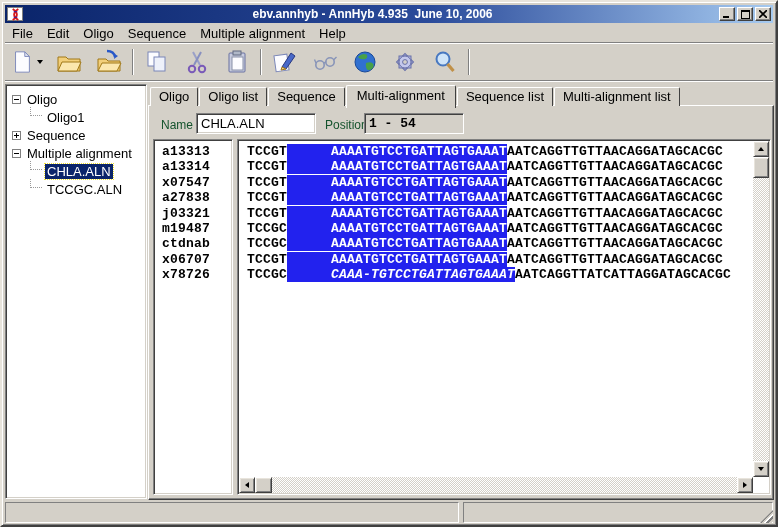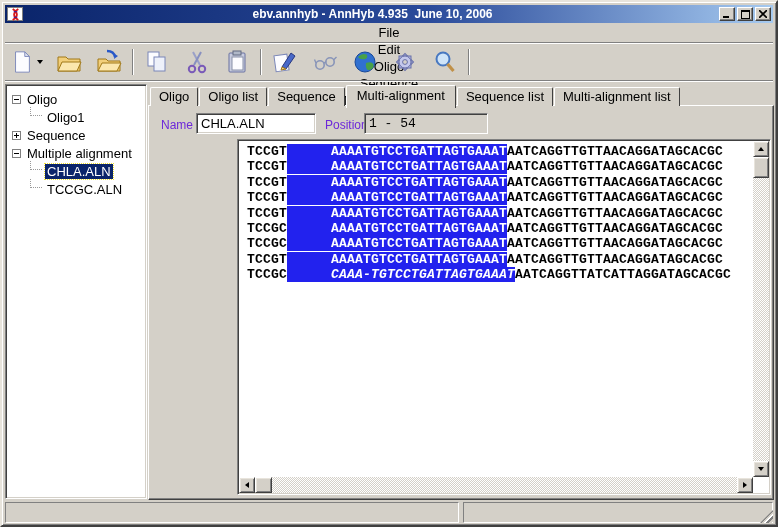--- a/index.html
+++ b/index.html
@@ -16,21 +16,21 @@
     display:flex; align-items:center; padding:0 2px; color:#fff;
   }
   .app-icon { width:16px; height:14px; display:flex; align-items:center; justify-content:center; background:#fff; border:1px solid #808080; margin-right:3px; }
   .title-text { font-size:12px; font-weight:bold; white-space:pre; flex:1; overflow:hidden;text-align:center; }
   .win-controls { display:flex; gap:2px; }
   .wbtn {
     width:16px; height:14px; background:#d4d0c8; display:flex; align-items:center; justify-content:center;
     border:1px solid; border-color:#fff #404040 #404040 #fff; box-shadow: inset -1px -1px 0 #808080; padding:0; cursor:default;
   }
   
-  .menubar { position:absolute; left:3px; right:3px; top:22px; height:18px; display:flex; align-items:center;flex-direction:column; }
+  .menubar { position:absolute; left:3px; right:3px; top:22px; height:18px; display:flex; align-items:center; }
   .menu-item { font-size:13px; padding:1px 7px; color:#000; }
   .etch { position:absolute; left:3px; right:3px; height:2px; border-top:1px solid #808080; border-bottom:1px solid #fff; }
   
   .toolbar { position:absolute; left:3px; right:3px; top:43px; height:34px; display:flex; align-items:center; padding-left:2px; }
   .tbtn { width:40px; height:32px; display:flex; align-items:center; justify-content:center; background:transparent; border:none; padding:0; }
   .tbtn.narrow { width:30px; }
   .drop-arrow { width:0; height:0; border-left:3px solid transparent; border-right:3px solid transparent; border-top:4px solid #000; margin:0 6px 0 0; }
   .tsep { width:2px; height:26px; border-left:1px solid #808080; border-right:1px solid #fff; margin:0 3px; }
   
   .tree-panel {
@@ -53,32 +53,32 @@
     height:19px; line-height:18px; padding:0 8px; font-size:13px; background:#d4d0c8;
     border:1px solid; border-color:#fff #404040 #808080 #fff; border-bottom:none;
     border-radius:2px 2px 0 0; margin-right:1px; position:relative;
   }
   .tab.active { height:23px; line-height:20px; z-index:3; margin-bottom:-2px; padding:0 10px; }
   .tabpage {
     position:absolute; top:21px; left:0; right:0; bottom:0; background:#d4d0c8;
     border:1px solid; border-color:#fff #404040 #404040 #fff; box-shadow: inset -1px -1px 0 #808080;
     z-index:1;
   }
-  .lbl { position:absolute; font-size:12px; color:#6d28d9; }
+  .lbl { position:absolute; font-size:12px; color:#14532d; }
   .lbl.name { left:12px; top:12px; }
   .lbl.pos { left:176px; top:12px; }
   .name-input {
     position:absolute; left:47px; top:7px; width:120px; height:21px; background:#fff;
     border:1px solid; border-color:#808080 #fff #fff #808080; box-shadow: inset 1px 1px 0 #404040, inset -1px -1px 0 #d4d0c8;
     font-family:"Liberation Sans",sans-serif; font-size:13px; padding:1px 4px; outline:none;
   }
   .pos-field {
-    position:absolute; left:215px; top:7px; width:124px; height:21px; background:#d4d0c8;
-    border:1px solid; border-color:#808080 #fff #fff #808080; box-shadow: inset 1px 1px 0 #404040, inset -1px -1px 0 #d4d0c8;
-    font-family:"Liberation Mono",monospace; font-size:13px; font-weight:normal; padding:2px 4px;
+    position:absolute; left:215px; top:7px; width:100px; height:21px; background:#d4d0c8;
+    border:1px solid; border-color:#808080 #fff #fff #808080; box-shadow: inset 1px 1px 0 #404040, inset -1px -1px 0 #d4d0c8;
+    font-family:"Liberation Mono",monospace; font-size:13px; font-weight:bold; padding:2px 4px;
   }
   .names-panel {
     position:absolute; left:4px; top:33px; width:80px; bottom:4px; background:#fff; overflow:hidden;
     border:1px solid; border-color:#808080 #fff #fff #808080; box-shadow: inset 1px 1px 0 #404040, inset -1px -1px 0 #d4d0c8;
     padding:4px 0 0 8px;
   }
   .seq-name { font-family:"Liberation Mono",monospace; font-size:13px; font-weight:bold; line-height:15.4px; letter-spacing:0.2px; white-space:pre; }
   .seq-panel {
     position:absolute; left:88px; right:2px; top:33px; bottom:4px; background:#fff; overflow:hidden;
     border:1px solid; border-color:#808080 #fff #fff #808080; box-shadow: inset 1px 1px 0 #404040, inset -1px -1px 0 #d4d0c8;
@@ -286,20 +286,31 @@
         <span class="tab active">Multi-alignment</span>
         <span class="tab">Sequence list</span>
         <span class="tab">Multi-alignment list</span>
       </div>
     <div class="tabpage">
       <span class="lbl name">Name</span>
       <input class="name-input" value="CHLA.ALN" style="">
       <span class="lbl pos">Position</span>
       <div class="pos-field">1 - 54</div>
 
+      <div class="names-panel" id="names-list">
+          <div class="seq-name">a13313</div>
+          <div class="seq-name">a13314</div>
+          <div class="seq-name">x07547</div>
+          <div class="seq-name">a27838</div>
+          <div class="seq-name">j03321</div>
+          <div class="seq-name">m19487</div>
+          <div class="seq-name">ctdnab</div>
+          <div class="seq-name">x06707</div>
+          <div class="seq-name">x78726</div>
+        </div>
 
       <div class="seq-panel">
         <div class="seq-rows" id="seq-list">
             <div class="seq-row"><span class="seg">TCCGT</span><span class="seg hl" style="background: rgb(34, 34, 238);">AAAATGTCCTGATTAGTGAAAT</span><span class="seg">AATCAGGTTGTTAACAGGATAGCACGC</span></div>
             <div class="seq-row"><span class="seg">TCCGT</span><span class="seg hl" style="background: rgb(34, 34, 238);">AAAATGTCCTGATTAGTGAAAT</span><span class="seg">AATCAGGTTGTTAACAGGATAGCACGC</span></div>
             <div class="seq-row"><span class="seg">TCCGT</span><span class="seg hl" style="background: rgb(34, 34, 238);">AAAATGTCCTGATTAGTGAAAT</span><span class="seg">AATCAGGTTGTTAACAGGATAGCACGC</span></div>
             <div class="seq-row"><span class="seg">TCCGT</span><span class="seg hl" style="background: rgb(34, 34, 238);">AAAATGTCCTGATTAGTGAAAT</span><span class="seg">AATCAGGTTGTTAACAGGATAGCACGC</span></div>
             <div class="seq-row"><span class="seg">TCCGT</span><span class="seg hl" style="background: rgb(34, 34, 238);">AAAATGTCCTGATTAGTGAAAT</span><span class="seg">AATCAGGTTGTTAACAGGATAGCACGC</span></div>
             <div class="seq-row"><span class="seg">TCCGC</span><span class="seg hl" style="background: rgb(34, 34, 238);">AAAATGTCCTGATTAGTGAAAT</span><span class="seg">AATCAGGTTGTTAACAGGATAGCACGC</span></div>
             <div class="seq-row"><span class="seg">TCCGC</span><span class="seg hl" style="background: rgb(34, 34, 238);">AAAATGTCCTGATTAGTGAAAT</span><span class="seg">AATCAGGTTGTTAACAGGATAGCACGC</span></div>

